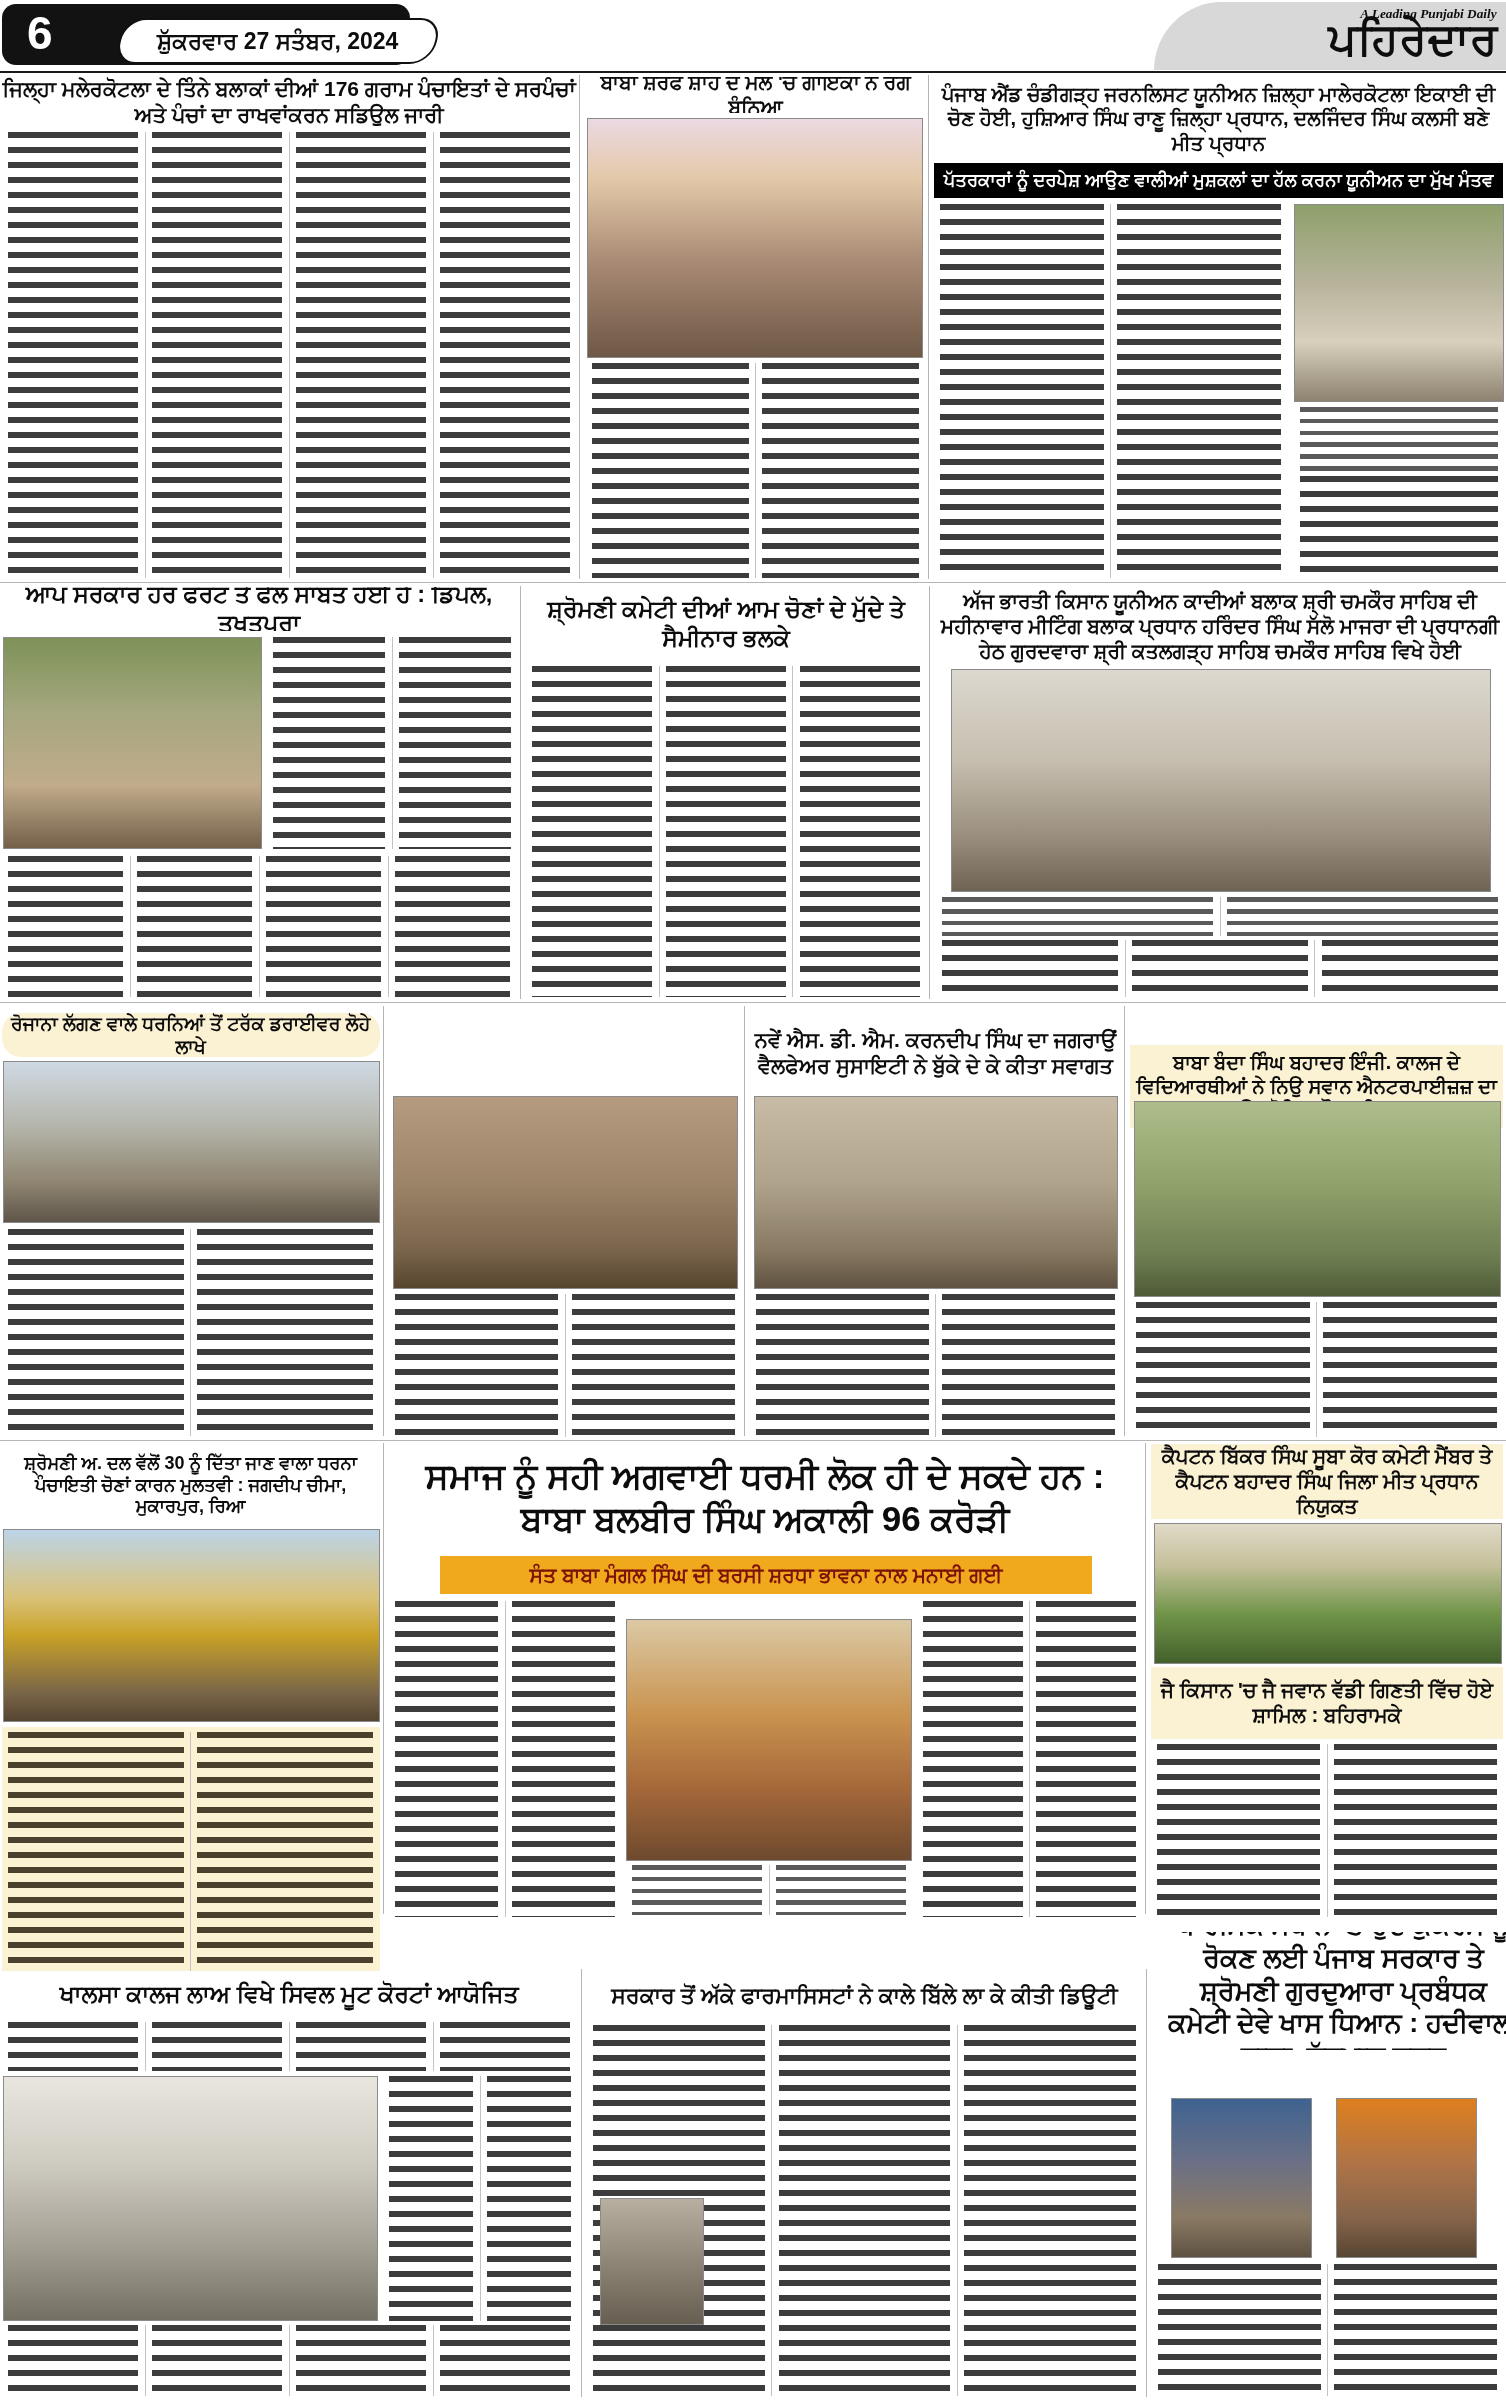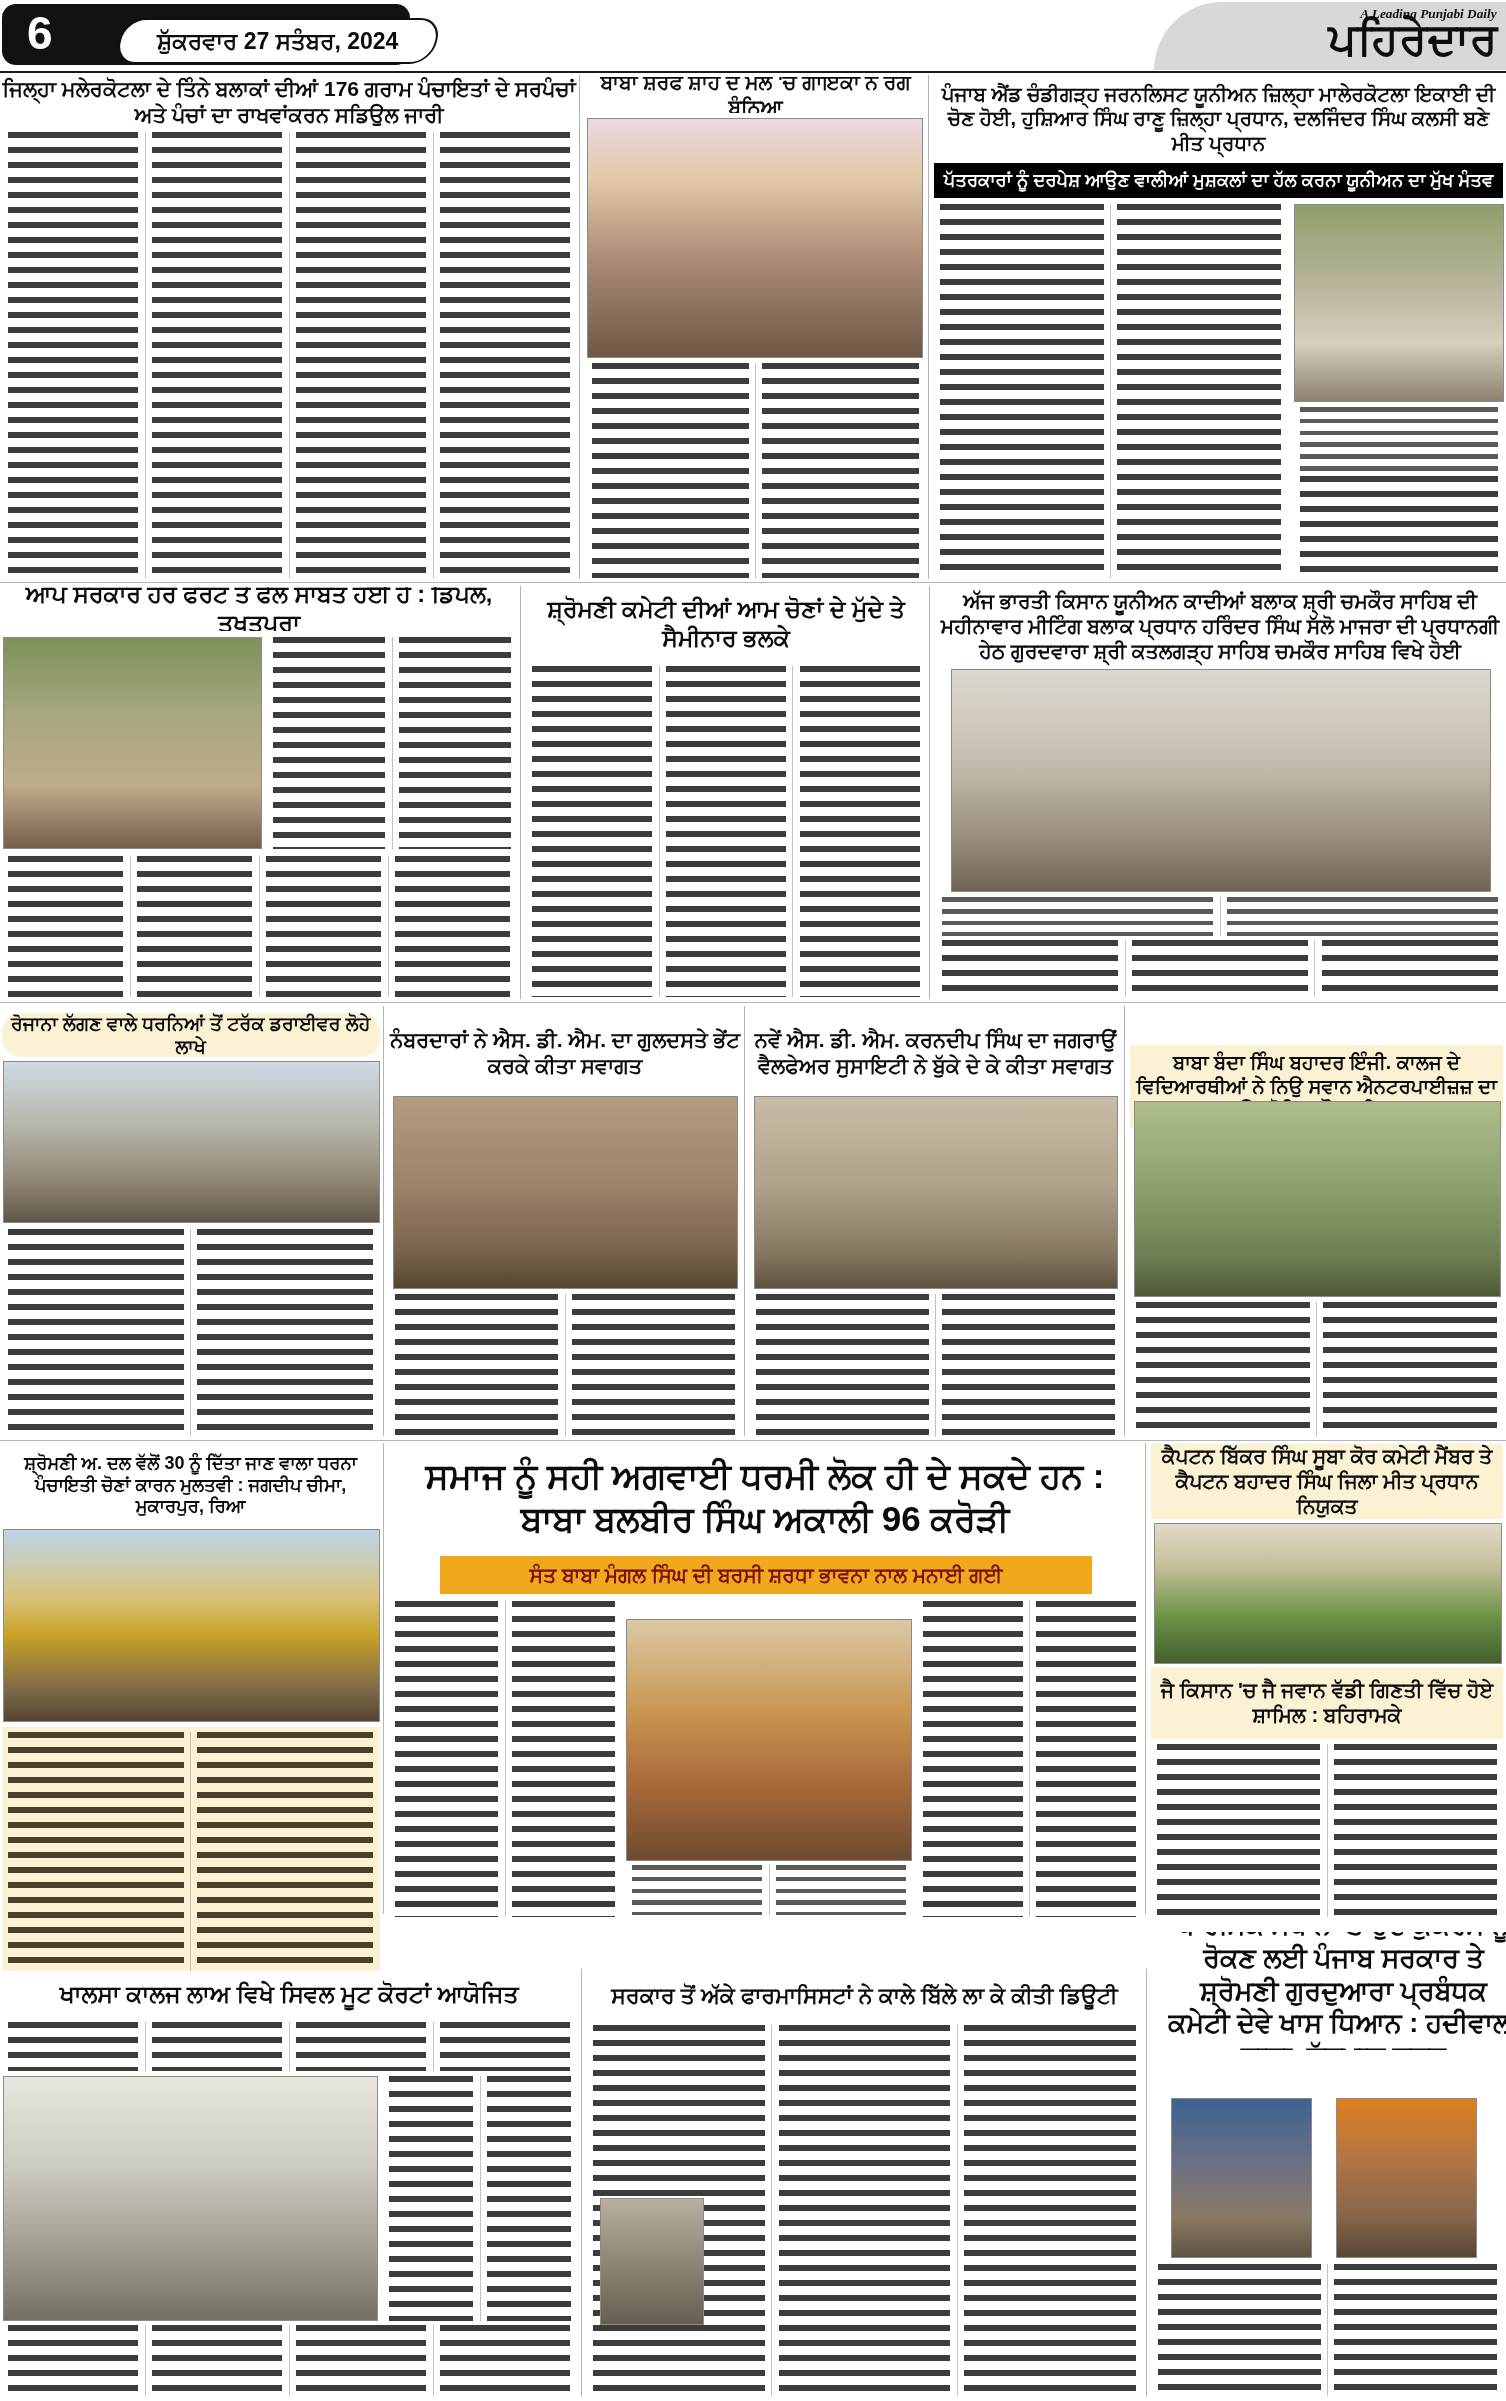--- a/index.html
+++ b/index.html
@@ -128,21 +128,20 @@
 
   <div class="hl cream" style="left:1.6px;top:1013px;width:378px;height:44px;font-size:19px;border-radius:19px;">ਰੋਜਾਨਾ ਲੱਗਣ ਵਾਲੇ ਧਰਨਿਆਂ ਤੋਂ ਟਰੱਕ ਡਰਾਈਵਰ ਲੋਹੇ ਲਾਖੇ</div>
   <div class="photo" style="left:3.1px;top:1061px;width:377px;height:162px;background:linear-gradient(180deg,#cfd9e3 0%,#b5b6ab 40%,#8f8571 75%,#5f564a 100%);"></div>
   <div class="sim" style="left:1.6px;top:1229px;width:378px;height:207px;">
       <div class="simcol"></div>
       <div class="simcol"></div>
     </div>
 
   <div class="vr" style="left:383px;top:1006px;height:430px;"></div>
 
-  <div class="hl" style="left:389px;top:1013px;width:352px;height:79px;font-size:21px;">ਨੰਬਰਦਾਰਾਂ ਨੇ ਐਸ. ਡੀ. ਐਮ. ਦਾ ਗੁਲਦਸਤੇ ਭੇਂਟ ਕਰਕੇ ਕੀਤਾ ਸਵਾਗਤ</div>
   <div class="photo" style="left:393px;top:1096px;width:345px;height:193px;background:linear-gradient(180deg,#b59c80 0%,#9c8468 45%,#7a644c 80%,#57462f 100%);"></div>
   <div class="sim" style="left:389px;top:1294px;width:352px;height:143px;">
       <div class="simcol"></div>
       <div class="simcol"></div>
     </div>
 
   <div class="vr" style="left:744px;top:1006px;height:430px;"></div>
 
   <div class="hl" style="left:750px;top:1013px;width:371px;height:79px;font-size:21px;">ਨਵੇਂ ਐਸ. ਡੀ. ਐਮ. ਕਰਨਦੀਪ ਸਿੰਘ ਦਾ ਜਗਰਾਉਂ ਵੈਲਫੇਅਰ ਸੁਸਾਇਟੀ ਨੇ ਬੁੱਕੇ ਦੇ ਕੇ ਕੀਤਾ ਸਵਾਗਤ</div>
   <div class="photo" style="left:754px;top:1096px;width:364px;height:193px;background:linear-gradient(180deg,#c8bca6 0%,#b0a38c 45%,#887a62 80%,#5f5240 100%);"></div>

